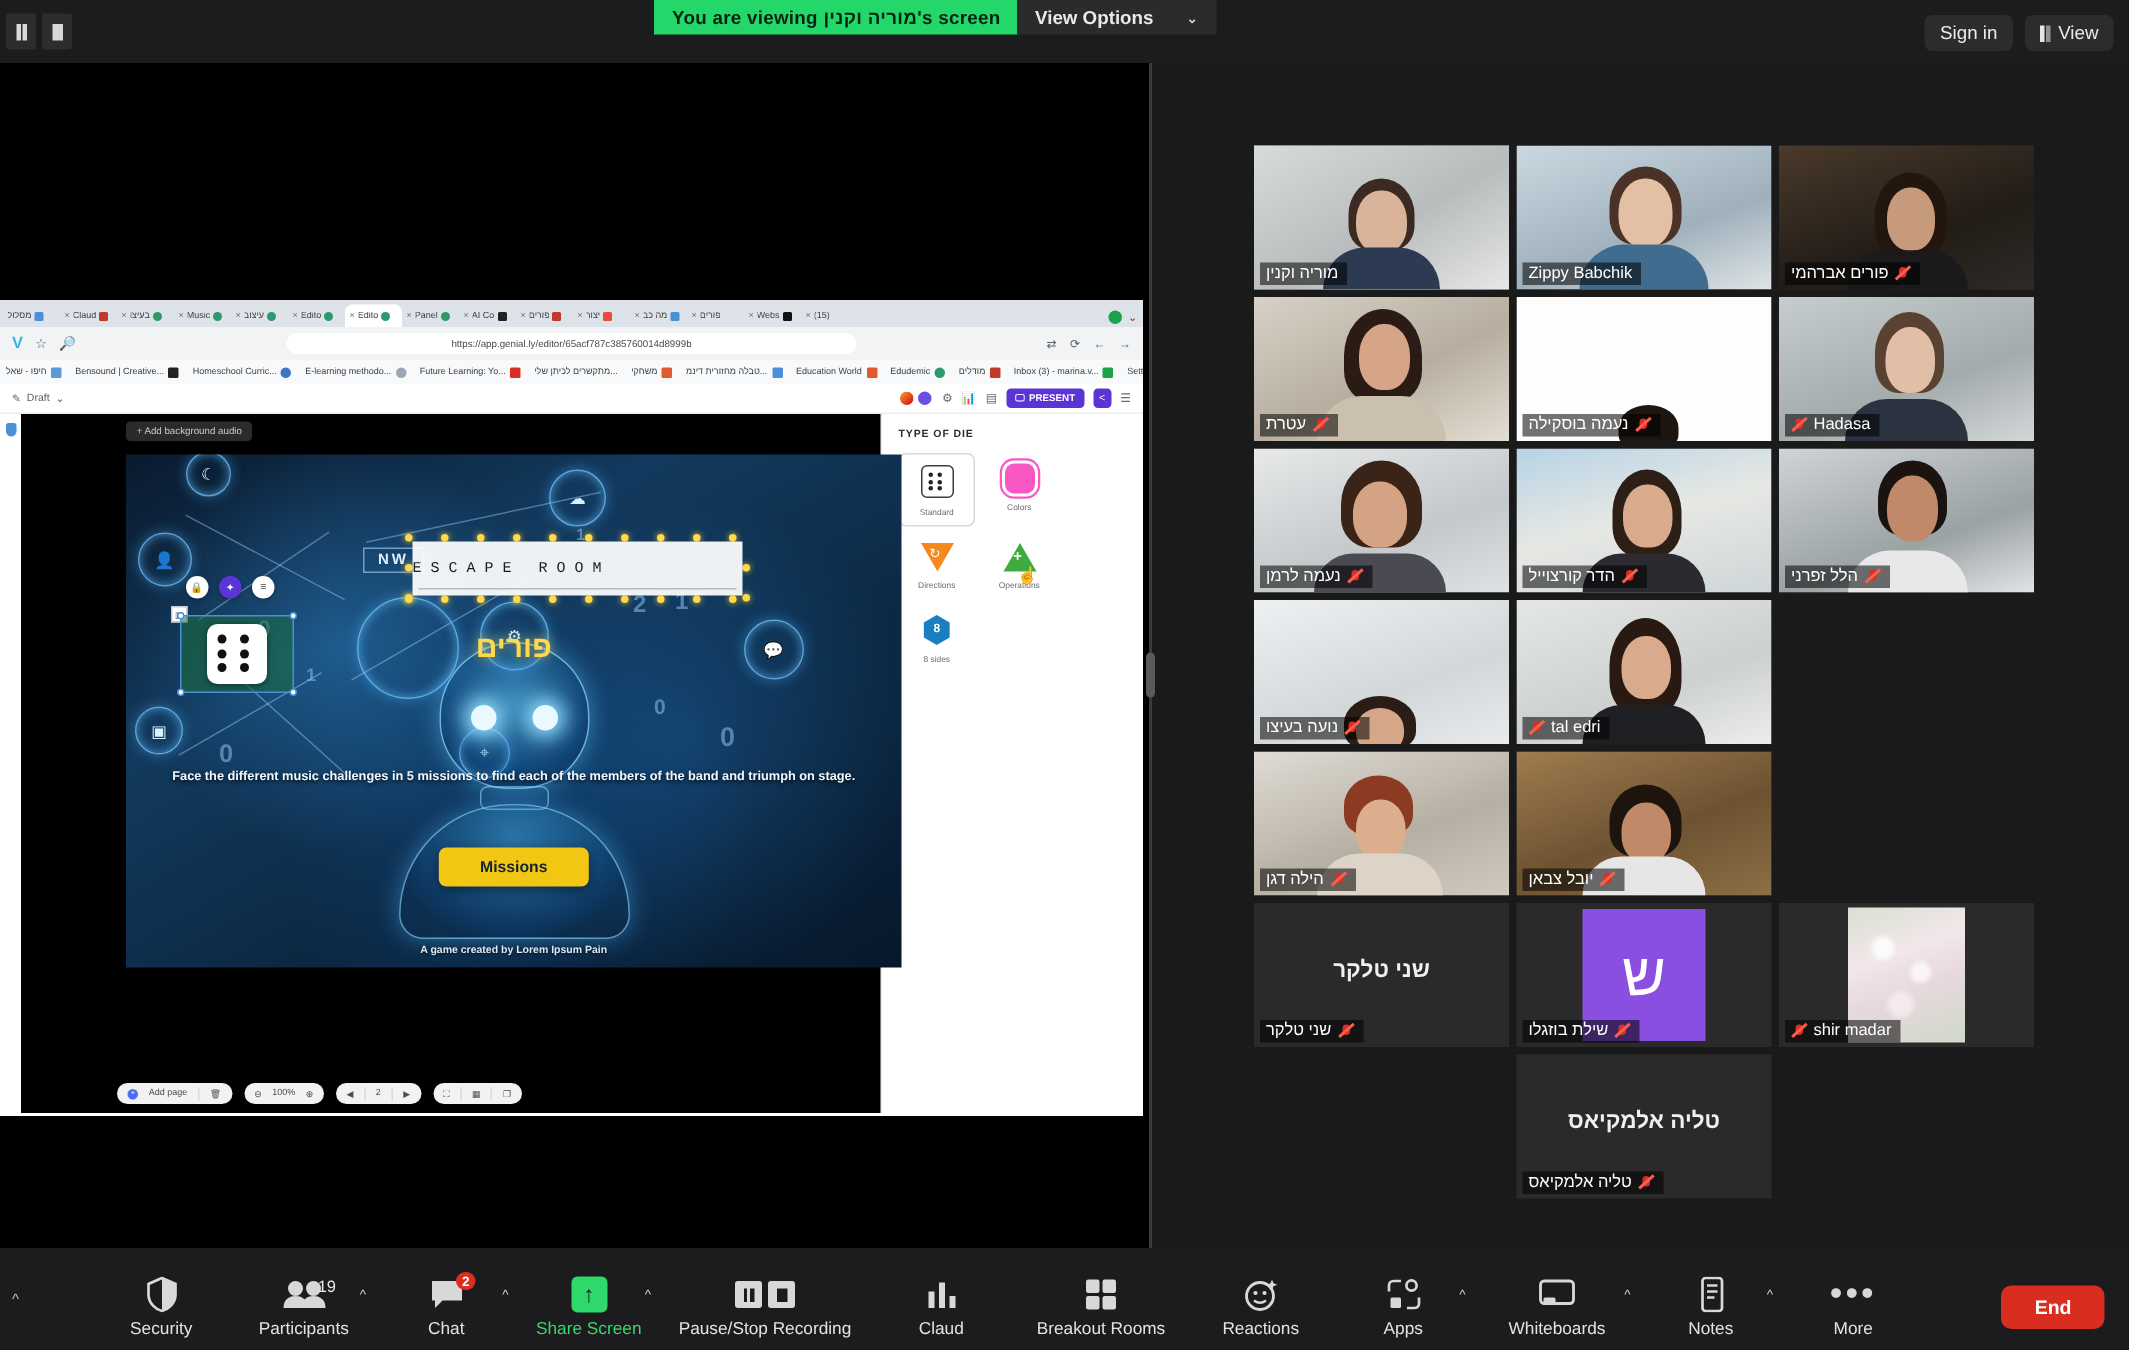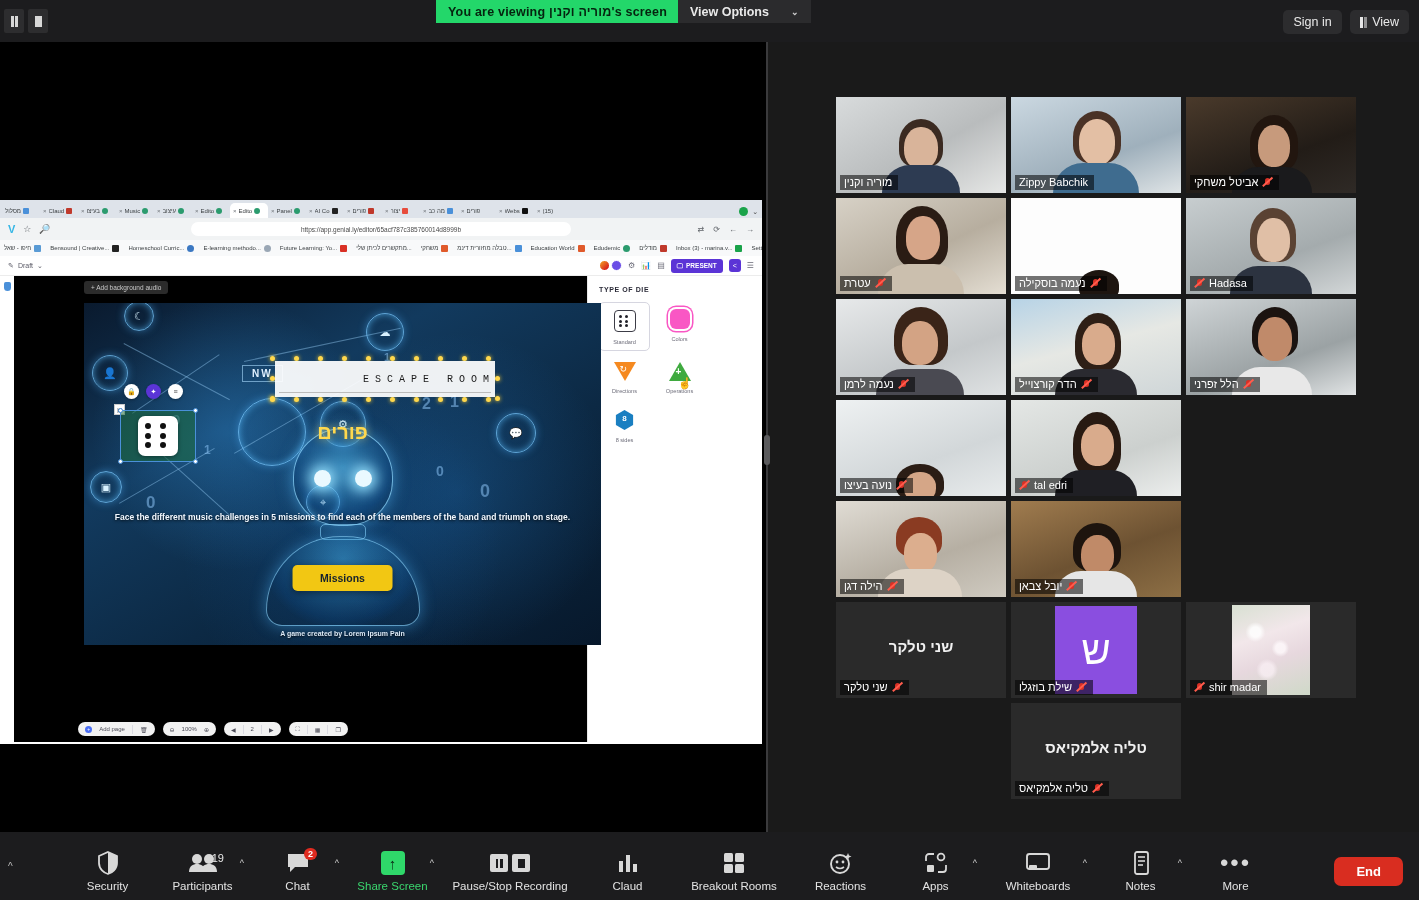--- a/index.html
+++ b/index.html
@@ -100,21 +100,21 @@
     box-shadow:0 0 7px rgba(90,190,255,.65) inset, 0 0 9px rgba(80,180,255,.45);
     display:flex; align-items:center; justify-content:center; color:#d9f2ff; font-size:11px; }
   .netline { position:absolute; height:1px; background:rgba(160,215,255,.42); transform-origin:0 0; }
   .nwtag { position:absolute; left:158px; top:62px; border:1px solid rgba(170,220,255,.6);
     color:#dff0ff; font-size:10px; letter-spacing:2px; padding:2px 9px; font-weight:bold; }
   .digit { position:absolute; color:rgba(150,205,255,.5); font-weight:bold; }
 
   
   .marquee { position:absolute; left:186px; top:53px; width:230px; height:46px; }
   .marquee .inner { position:absolute; inset:5px; background:rgba(255,255,255,.93);
-    display:flex; align-items:center; justify-content:flex-end; }
+    display:flex; align-items:center; justify-content:flex-start; }
   .marquee .inner span { font-size:10px; letter-spacing:6px; color:#1a1a1a;
     font-family:"Liberation Mono", monospace; }
   .marquee .inner .lineb { position:absolute; left:4px; right:4px; bottom:4px; height:1px;
     background:#bbb; }
   .bulb { position:absolute; width:5px; height:5px; border-radius:50%; background:#ffd84d;
     box-shadow:0 0 4px #ffcf33; }
 
   .ptitle { position:absolute; left:0; right:0; top:118px; text-align:center; color:#ffd84d;
     font-size:20px; font-weight:bold; text-shadow:0 0 8px rgba(255,200,40,.6); direction:rtl; }
   .robot { position:absolute; left:50%; top:125px; transform:translateX(-50%); width:170px;
@@ -644,21 +644,21 @@
     </div>
     <div class="tile">
       <div class="face">
           <div class="bg" style="background:linear-gradient(160deg,#4a3a2b,#221c17 60%,#2f2a26)"></div>
         <div class="hair" style="left:64px;top:18px;width:48px;height:56px;background:#22160f"></div>
         <div class="head" style="left:72px;top:28px;width:32px;height:42px;background:#c79a7c"></div>
         <div class="torso" style="left:46px;width:80px;height:26px;background:#1a1a1c"></div>
         </div>
       <div class="nm" style="direction:rtl">
         <span class="mute"></span>
-        <span>אביטל משחקי</span>
+        <span>פורים אברהמי</span>
         </div>
     </div>
   </div>
 
   <div class="grow">
     <div class="tile">
       <div class="face">
           <div class="bg" style="background:linear-gradient(155deg,#d7d1c6,#b7ae9f 55%,#e4ded3)"></div>
         <div class="hair" style="left:60px;top:8px;width:52px;height:62px;background:#2a1c14"></div>
         <div class="head" style="left:70px;top:18px;width:34px;height:44px;background:#d6a588"></div>

